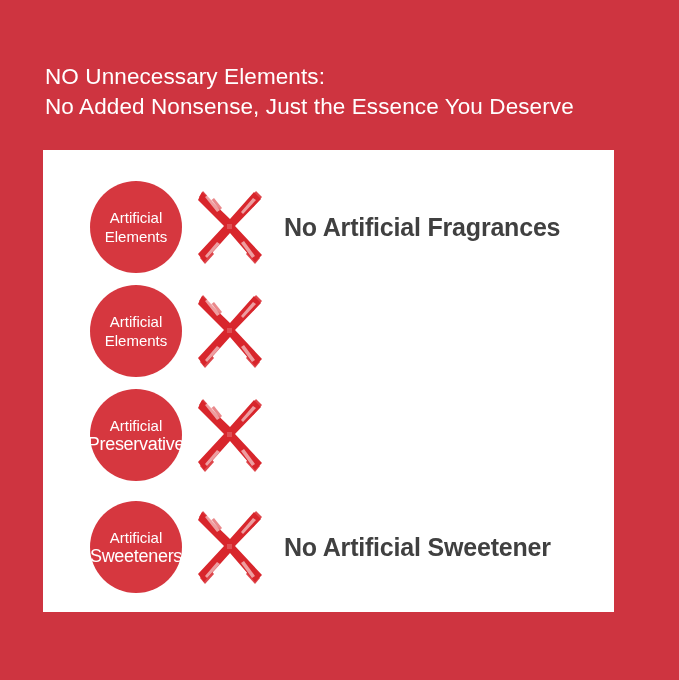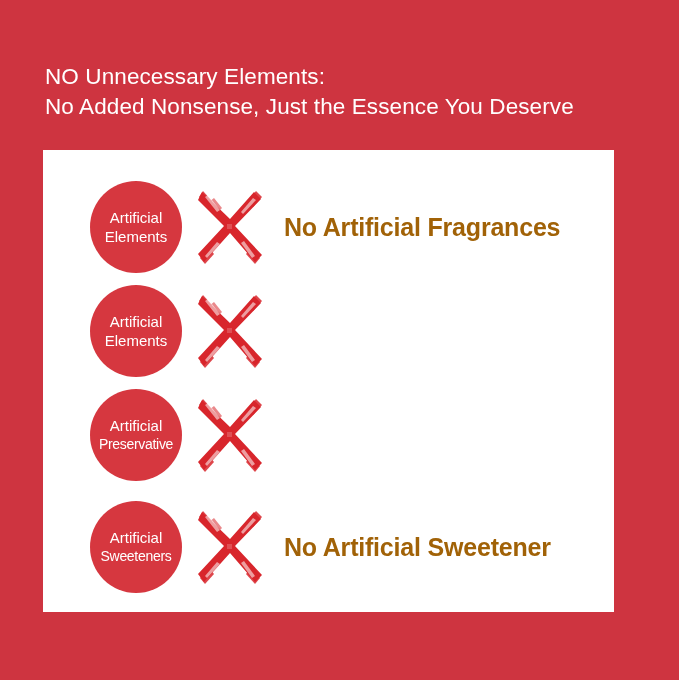--- a/index.html
+++ b/index.html
@@ -83,21 +83,21 @@
     text-align: center;
   }
   .badge-line {
     display: block;
     font-size: 15px;
     line-height: 19.5px;
     font-weight: 400;
     white-space: nowrap;
   }
   .badge-line.wide {
-    font-size: 14px;
+    font-size: 18px;
     letter-spacing: -0.3px;
   }
 
   
   .xmark {
     position: relative;
     flex: 0 0 auto;
     margin-left: 12px;
     width: 72px;
     height: 78px;
@@ -105,21 +105,21 @@
   .xmark svg {
     display: block;
     width: 72px;
     height: 78px;
   }
 
   
   .row-label {
     flex: 1 1 auto;
     margin-left: 18px;
-    color: #a16207;
+    color: #404040;
     font-size: 25px;
     font-weight: 700;
     letter-spacing: -0.2px;
     white-space: nowrap;
   }
 </style>
 </head>
 <body>
 
 <div id="poster">

